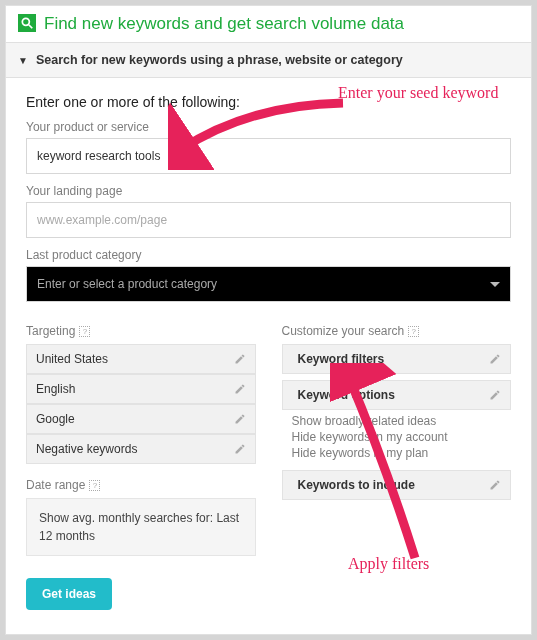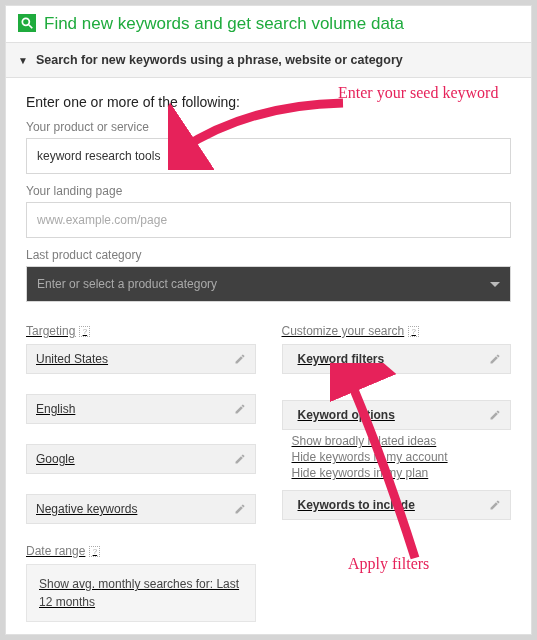--- a/index.html
+++ b/index.html
@@ -77,33 +77,32 @@
   .text-input::placeholder { color: #aaa; }
   .select-box {
     width: 100%;
     border: 1px solid #d7d7d7;
     padding: 10px 10px;
     font-size: 12px;
     color: #aaa;
     display: flex;
     justify-content: space-between;
     align-items: center;
-    background: #404040;
+    background: #000000;
   }
   .chev {
     width: 0; height: 0;
     border-left: 5px solid transparent;
     border-right: 5px solid transparent;
     border-top: 5px solid #bbb;
   }
   .columns {
     display: flex;
     gap: 26px;
     margin-top: 22px;
-    text-decoration: underline;
   }
   .col { flex: 1; }
   .col-title {
     font-size: 12px;
     color: #7d7d7d;
     margin-bottom: 6px;
     display: flex;
     align-items: center;
     gap: 4px;
   }
@@ -119,21 +118,21 @@
   }
   .pill {
     background: #f1f1f1;
     border: 1px solid #e2e2e2;
     padding: 7px 9px;
     font-size: 12px;
     color: #333;
     display: flex;
     justify-content: space-between;
     align-items: center;
-    margin-bottom: 20px;
+    margin-bottom: 0;
   }
   .pill.bold { font-weight: bold; padding-left: 15px; }
   .pencil { width: 12px; height: 12px; opacity: 0.5; flex-shrink: 0; }
   .sublines {
     font-size: 12px;
     color: #7d7d7d;
     padding: 2px 0 8px 10px;
   }
   .sublines div { margin: 2px 0; }
   .date-box {

